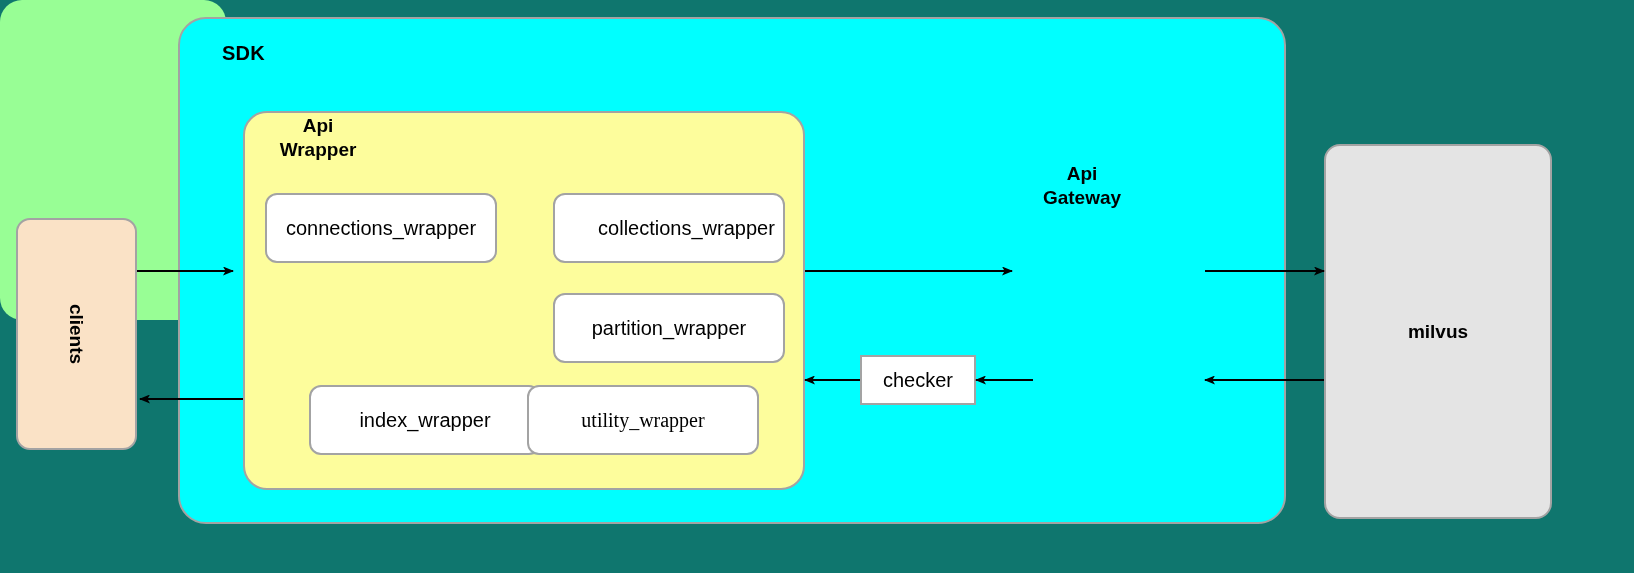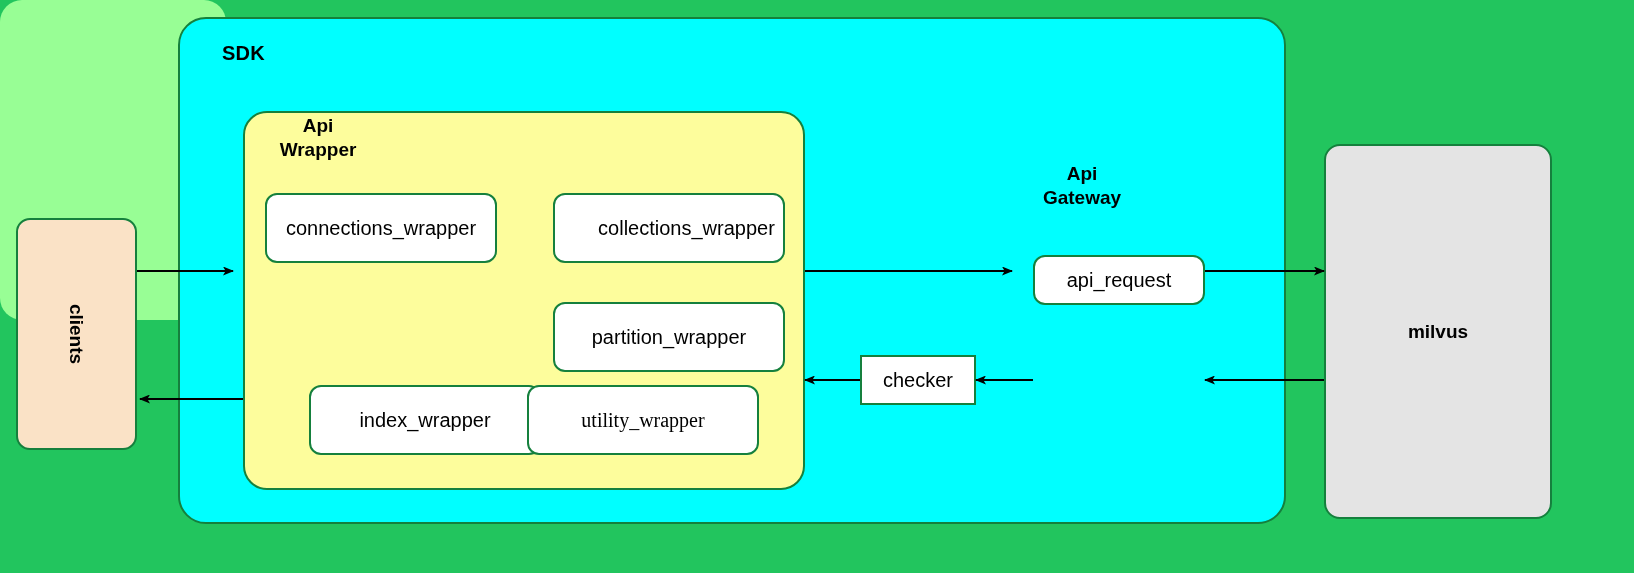--- a/index.html
+++ b/index.html
@@ -7,27 +7,27 @@
     padding: 0;
     background: #ffffff;
   }
   body {
     font-family: "Liberation Sans", sans-serif;
   }
   #canvas {
     position: relative;
     width: 1634px;
     height: 573px;
-    background: #22c55e;
+    background: #0f766e;
     overflow: hidden;
   }
   .box {
     position: absolute;
     box-sizing: border-box;
-    border: 2px solid #15803d;
+    border: 2px solid #a3a3a3;
     display: flex;
     align-items: center;
     justify-content: center;
     text-align: center;
   }
   
   .sdk-box {
     left: 178px;
     top: 17px;
     width: 1108px;
@@ -160,30 +160,29 @@
   <div class="box apiwrapper-box"></div>
   <div class="apiwrapper-label">
     <div>Api</div>
     <div>Wrapper</div>
   </div>
 
   <div class="box wrapper-node" style="left:265px; top:193px;">connections_wrapper</div>
   <div class="box wrapper-node" style="left:265px; top:385px;margin-left:44px;">index_wrapper</div>
 
   <div class="box wrapper-node" style="left:553px; top:193px;padding-left:35px;">collections_wrapper</div>
-  <div class="box wrapper-node" style="left:553px; top:302px;">partition_wrapper</div>
+  <div class="box wrapper-node" style="left:553px; top:293px;">partition_wrapper</div>
   <div class="box wrapper-node" style="left:527px; top:385px;font-family:Liberation Serif, serif;">utility_wrapper</div>
 
   <div class="gateway-box"></div>
   <div class="gateway-label">
     <div>Api</div>
     <div>Gateway</div>
   </div>
 
-  <div class="box gw-node" style="left:1033px; top:255px;">api_request</div>
 
   <div class="box checker-box">checker</div>
 
   <div class="box clients-box">
     <span class="clients-label">clients</span>
   </div>
 
   <div class="box milvus-box">milvus</div>
 
   <div class="conn" style="left:0; top:0; width:1634px; height:574px;">

